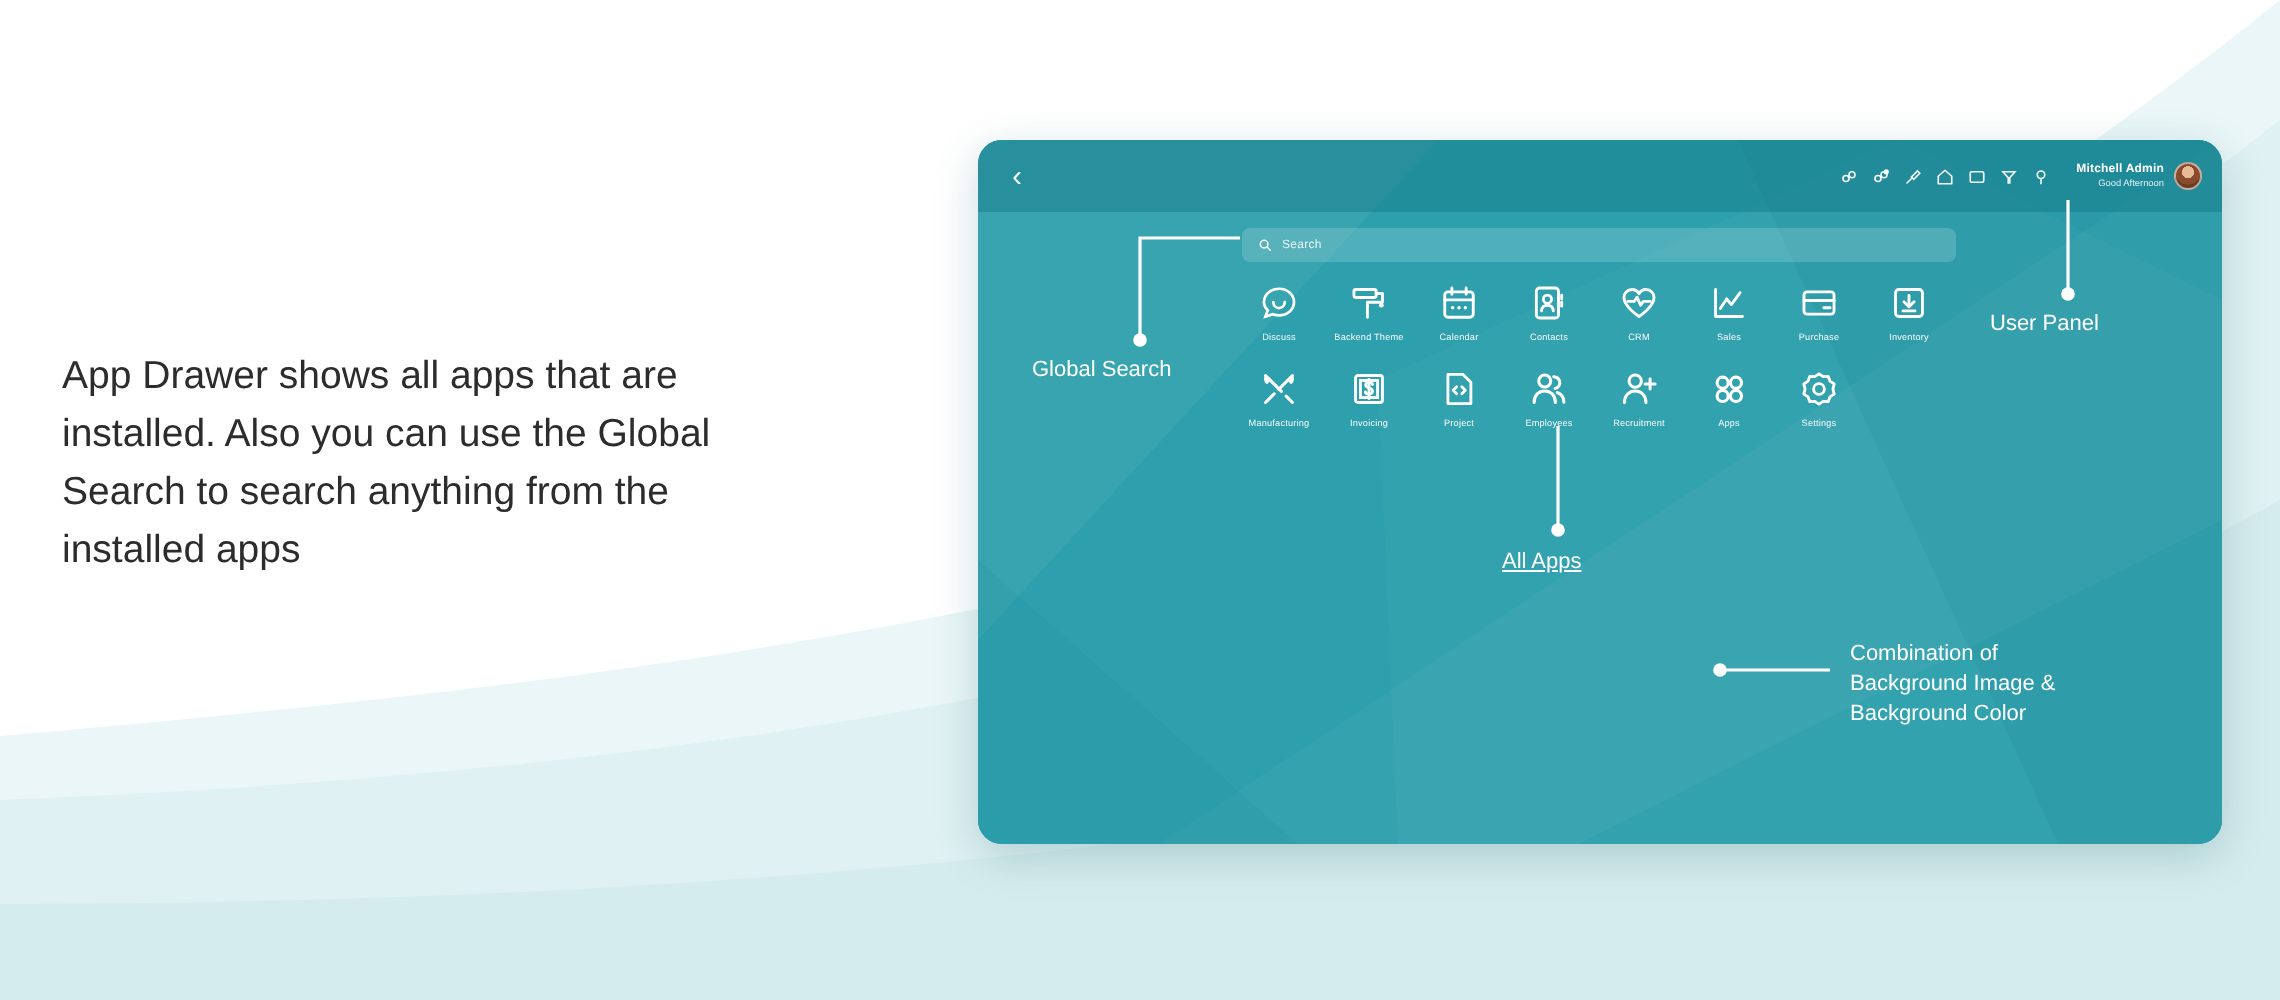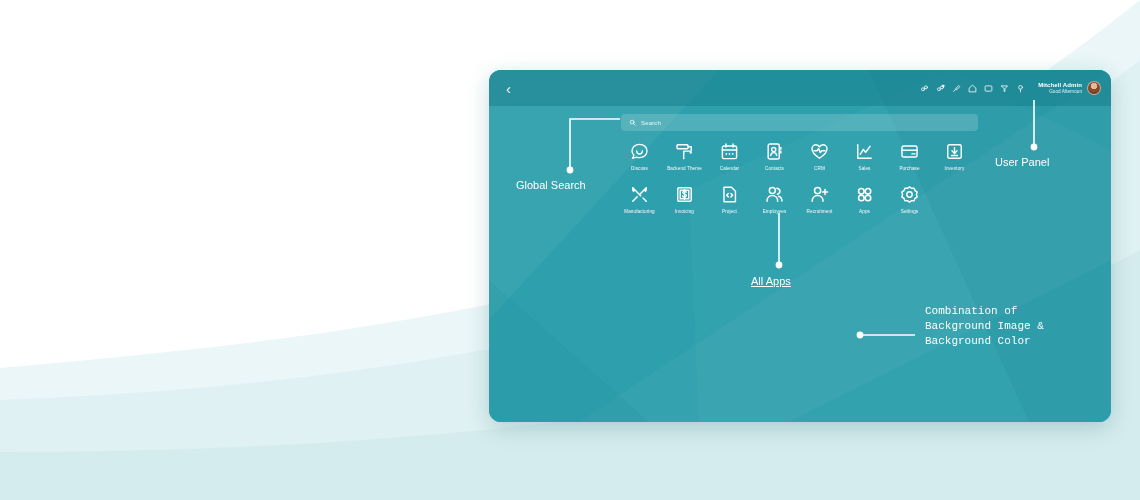--- a/index.html
+++ b/index.html
@@ -148,39 +148,40 @@
     position: absolute;
     color: #ffffff;
     font-size: 11px;
     z-index: 6;
     line-height: 1.35;
     white-space: pre-line;
   }
   #anno-global-search { left: 516px; top: 178px; }
   #anno-all-apps      { left: 751px; top: 274px; text-decoration: underline; }
   #anno-user-panel    { left: 995px; top: 155px; }
-  #anno-background    { left: 925px; top: 304px; font-family: Liberation Mono, monospace; }
+  #anno-background    { left: 925px; top: 320px; }
 
   #anno-lines {
     position: absolute; inset: 0;
     width: 1140px; height: 500px;
     z-index: 5;
     pointer-events: none;
   }
 </style>
 </head>
 <body>
 
 <svg id="bg-waves" viewBox="0 0 1140 500" preserveAspectRatio="none">
   <path d="M1140 0 L1140 500 L0 500 L0 368 C 180 352 420 330 640 268 C 840 212 990 120 1140 0 Z" fill="#eaf6f7"></path>
   <path d="M1140 60 L1140 500 L0 500 L0 400 C 200 392 430 372 650 312 C 860 254 1000 170 1140 60 Z" fill="#dff1f2"></path>
   <path d="M1140 250 L1140 500 L0 500 L0 452 C 240 452 470 438 690 404 C 890 372 1010 322 1140 250 Z" fill="#d5ecee"></path>
 </svg>
 
 <div id="copy">
+  <div id="body-copy">App Drawer shows all apps that are installed. Also you can use the Global Search to search anything from the installed apps</div>
 </div>
 
 <div id="drawer-panel">
 
   <svg id="drawer-bgimage" viewBox="0 0 622 352" preserveAspectRatio="none">
     <rect x="0" y="0" width="622" height="352" fill="#2ea0ad"></rect>
     <polygon points="0,0 230,0 0,250" fill="#ffffff" opacity="0.045"></polygon>
     <polygon points="622,0 622,190 300,352 90,352" fill="#ffffff" opacity="0.035"></polygon>
     <polygon points="380,0 622,0 622,352 540,352" fill="#0d6f7c" opacity="0.10"></polygon>
     <polygon points="0,352 160,352 0,210" fill="#0d6f7c" opacity="0.08"></polygon>

